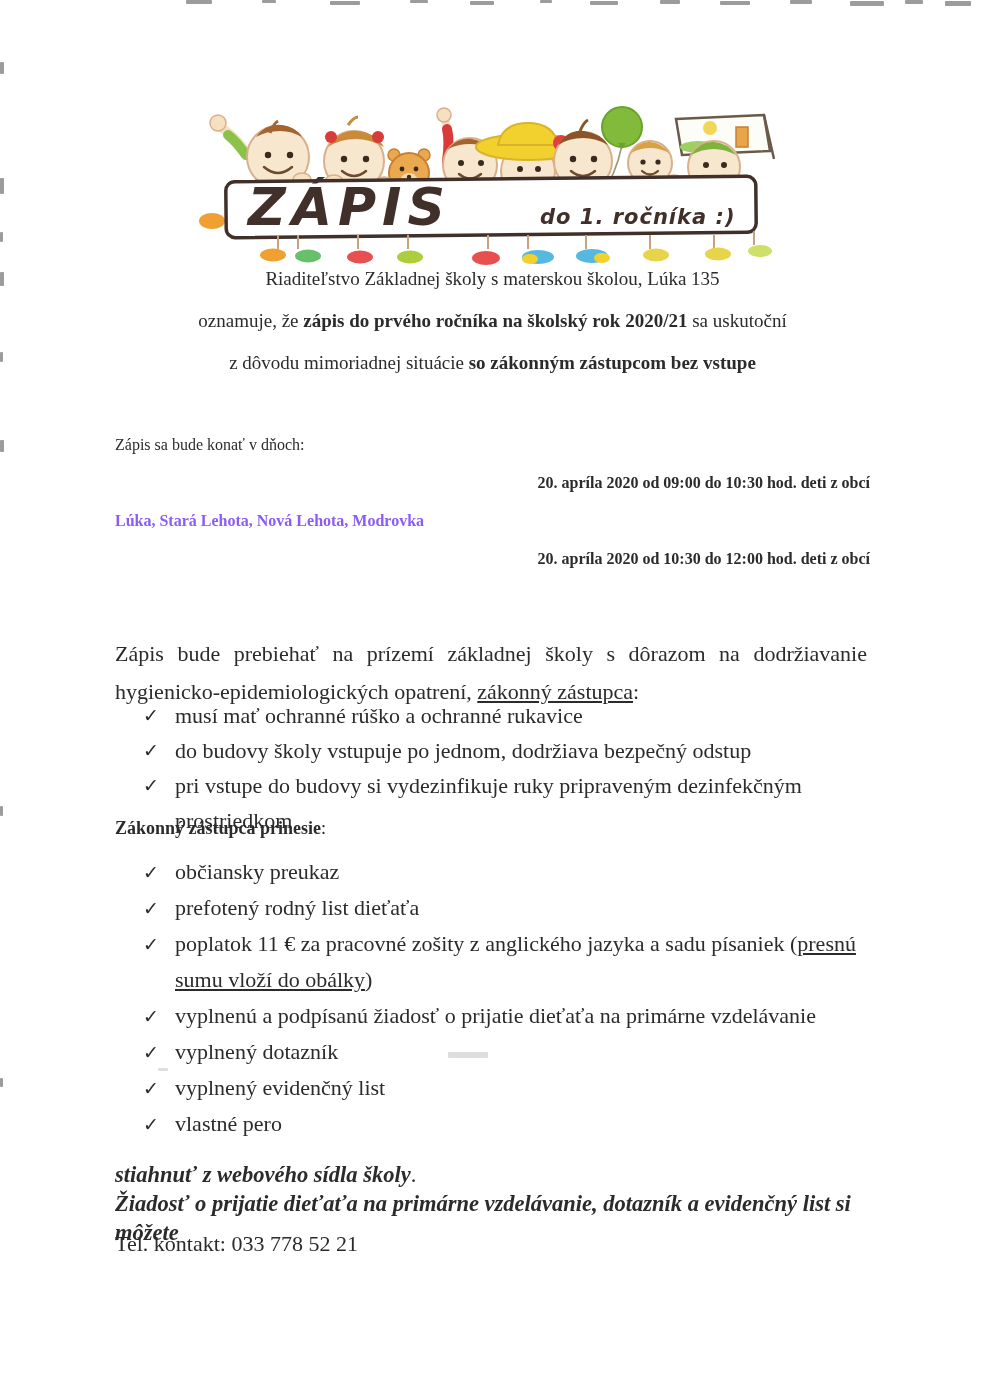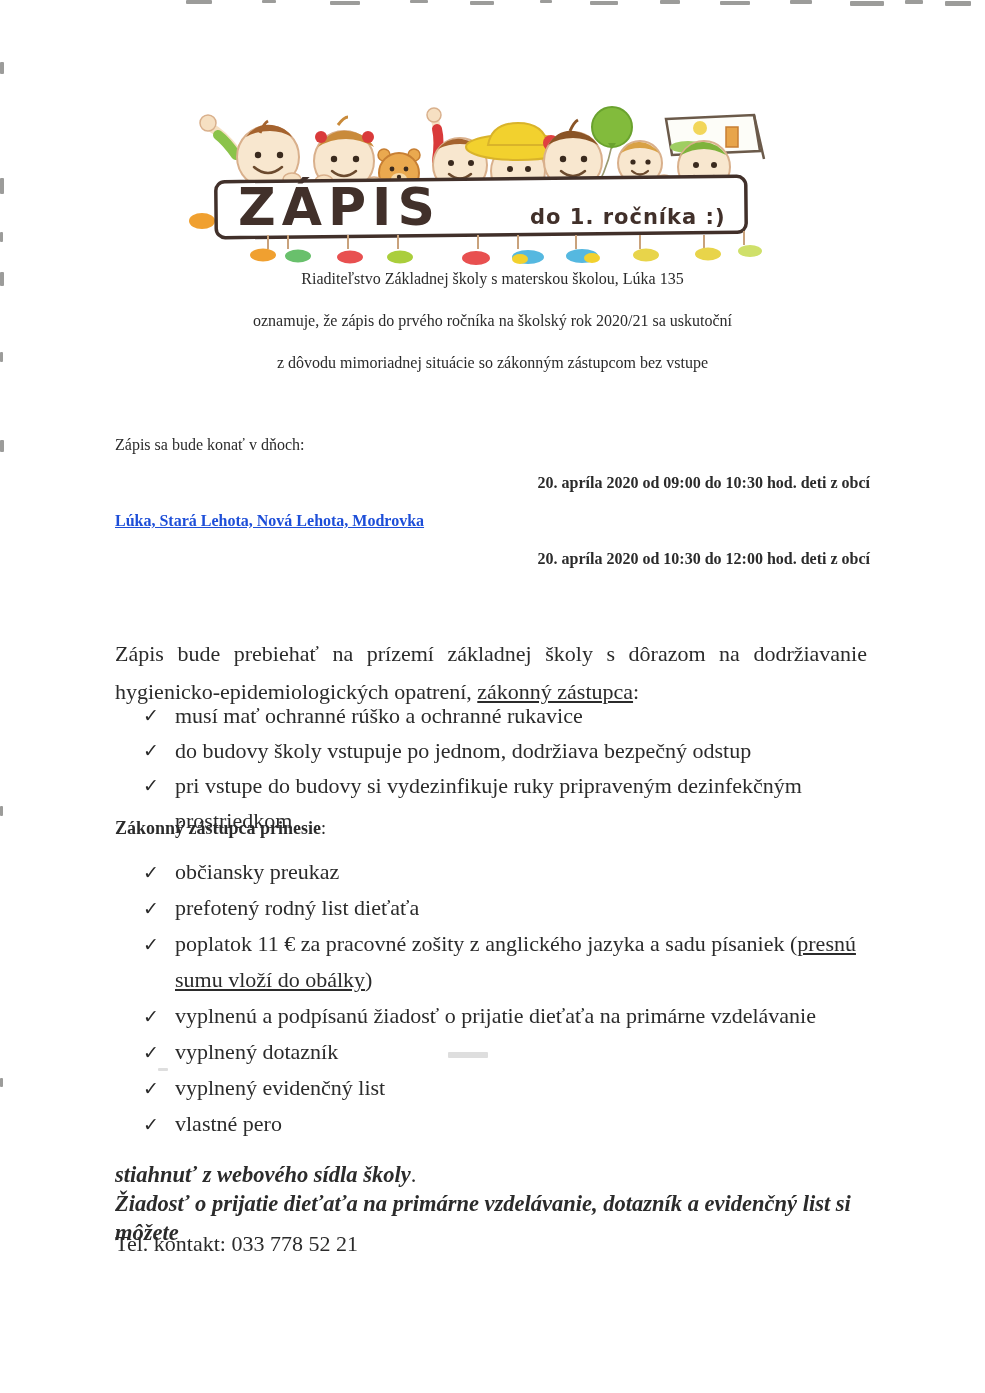--- a/index.html
+++ b/index.html
@@ -5,29 +5,29 @@
   html,body{margin:0;padding:0;background:#9a9a9a;}
   .page{
     position:relative;width:985px;height:1393px;margin:0 auto;
     background:#ffffff;overflow:hidden;
     font-family:"Liberation Serif", serif;color:#2b2b2b;
   }
   
   .noise{position:absolute;background:#4a4a47;opacity:.55;border-radius:1px;}
   .noise.light{opacity:.18;}
   
-  .header-art{position:absolute;left:188px;top:103px;width:600px;height:168px;}
+  .header-art{position:absolute;left:198px;top:103px;width:600px;height:168px;font-style:italic;}
   
   .intro{position:absolute;left:115px;top:258px;width:755px;text-align:center;
-         font-size:16px;line-height:42px;}
-  .intro b{font-weight:normal;margin-top:36px;}
+         font-size:19px;line-height:42px;}
+  .intro b{font-weight:bold;margin-top:36px;}
   
   .schedule{position:absolute;left:115px;top:426px;width:755px;
             font-size:16px;line-height:38px;}
-  .green{color:#1d4ed8;font-weight:bold;text-decoration:underline;}
+  .green{color:#8b5cf6;font-weight:bold;}
   .sched-bold{font-weight:bold;text-align:right;}
   
   .hygiene-para{position:absolute;left:115px;top:635px;width:752px;
                 font-size:22px;line-height:38px;text-align:justify;}
   .u{text-decoration:underline;}
   .checklist{position:absolute;left:115px;width:760px;font-size:22px;}
   .checklist.cl1{top:698px;}
   .checklist.cl2{top:854px;}
   .check-item{position:relative;padding-left:60px;min-height:35px;line-height:35px;}
   .cl2 .check-item{min-height:36px;line-height:36px;}

